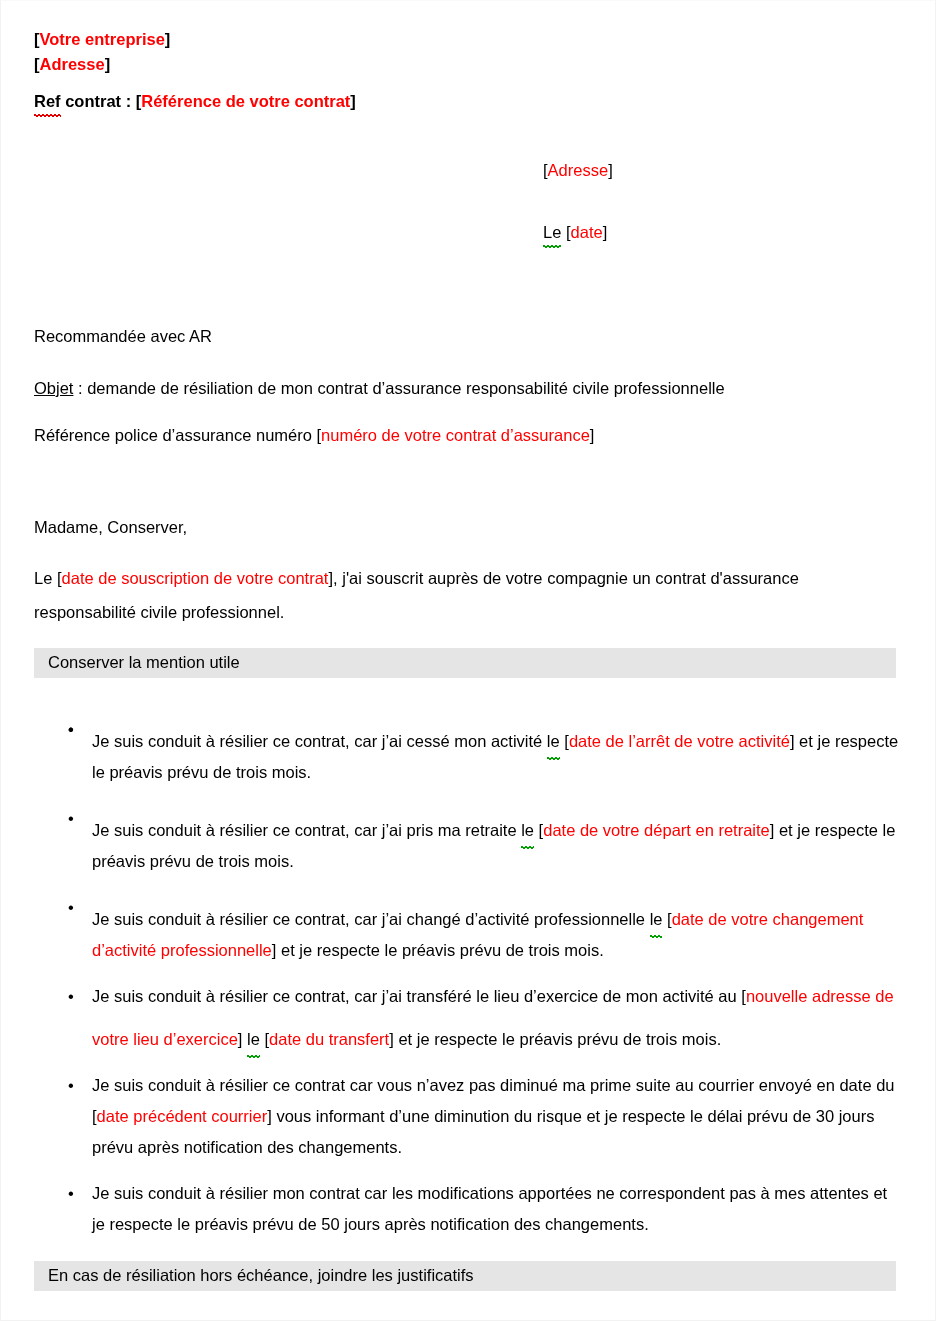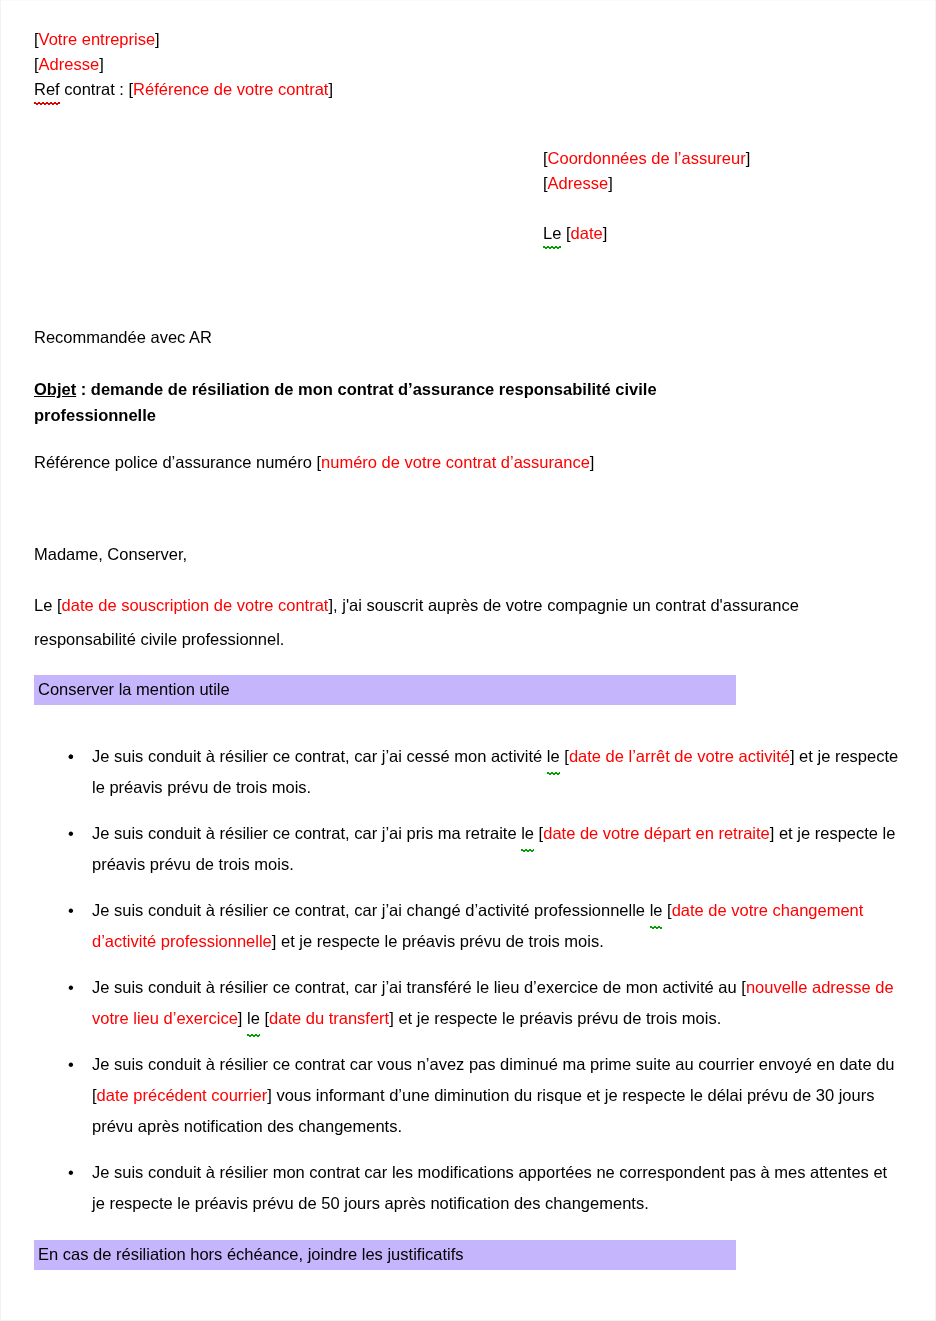--- a/index.html
+++ b/index.html
@@ -29,54 +29,54 @@
     width: 866px;
   }
 
   
   .line {
     font-size: 16.5px;
     line-height: 25px;
     color: #000000;
     white-space: normal;
   }
-  .blk { margin: 0; }
+  .blk { margin: 0; font-weight: bold; }
 
   .red { color: #FF0000; }
   .blk-br { color: #000000; }
   .spacer-44 { height: 44px; }
 
   
   .right-block {
     margin-left: 509px;
     font-size: 16.5px;
     line-height: 25px;
   }
 
   
   .objet {
-    font-weight: bold;
+    font-weight: normal;
     font-size: 16.5px;
     line-height: 26px;
     color: #000;
     max-width: 740px;
   }
   .objet .u {
     text-decoration: underline;
   }
 
   
   .highlight {
-    background: #c4b5fd;
+    background: #e5e5e5;
     display: block;
     font-size: 16.5px;
     line-height: 27px;
-    padding: 1px 0 2px 4px;
+    padding: 1px 0 2px 14px;
     color: #000;
-    width: 702px;
+    width: 862px;
     box-sizing: border-box;
   }
 
   
   ul.bullets {
     list-style: none;
     margin: 0;
     padding: 0;
   }
   ul.bullets > li {
@@ -94,20 +94,21 @@
     top: 0;
     line-height: 31px;
     font-size: 16.5px;
     color: #000;
   }
 
   
   .sq-red, .sq-green {
     position: relative;
     display: inline-block;
+    margin-top: 12px;
   }
   .sq-red::after, .sq-green::after {
     content: "";
     position: absolute;
     left: 0;
     right: 0;
     bottom: -3px;
     height: 3px;
     background-repeat: repeat-x;
     background-size: 4px 3px;
@@ -135,21 +136,20 @@
 
     <div class="line blk">
       <div><span class="blk-br">[</span><span class="red">Votre entreprise</span><span class="blk-br">]</span></div>
       <div><span class="blk-br">[</span><span class="red">Adresse</span><span class="blk-br">]</span></div>
       <div><span class="sq-red">Ref</span><span> contrat : </span><span class="blk-br">[</span><span class="red">Référence de votre contrat</span><span class="blk-br">]</span></div>
     </div>
 
     <div class="spacer-44"></div>
 
     <div class="right-block">
-      <div><span class="blk-br">[</span><span class="red">Coordonnées de l’assureur</span><span class="blk-br">]</span></div>
       <div><span class="blk-br">[</span><span class="red">Adresse</span><span class="blk-br">]</span></div>
       <div style="height:25px"></div>
       <div><span class="sq-green">Le</span><span>&nbsp;</span><span class="blk-br">[</span><span class="red">date</span><span class="blk-br">]</span></div>
     </div>
 
     <div style="height:79px"></div>
 
     <div class="line">Recommandée avec AR</div>
 
     <div style="height:26px"></div>

